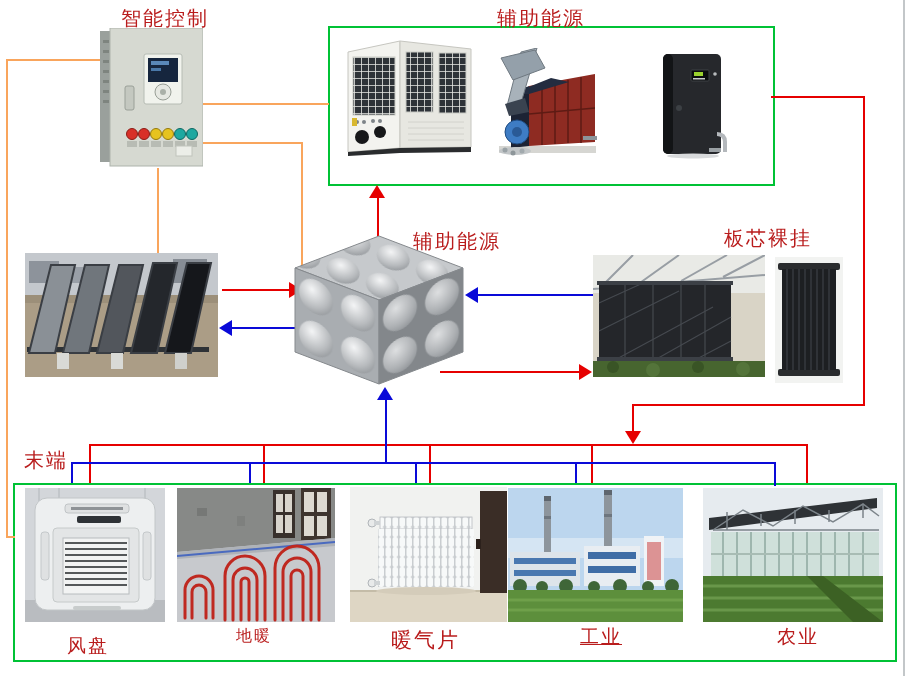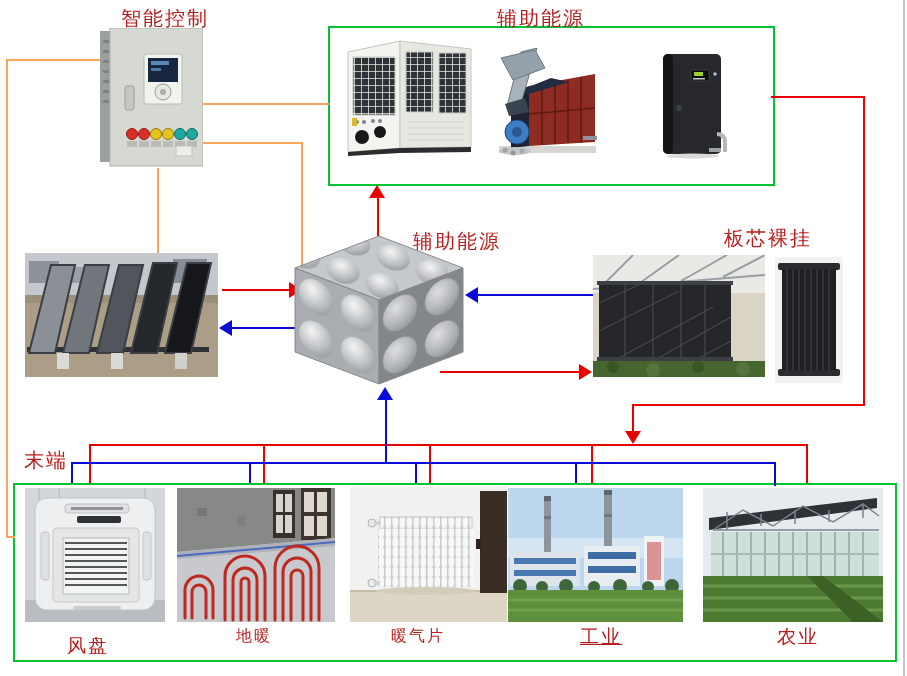--- a/index.html
+++ b/index.html
@@ -378,17 +378,17 @@
     <path d="M8,66 H176" stroke="#a8bcb4" stroke-width="2"></path>
     <rect y="88" width="180" height="46" fill="#4c7a30"></rect>
     <g stroke="#69974a" stroke-width="3">
         <path d="M0,98 H180 M0,110 H180 M0,122 H180"></path>
       </g>
     <polygon points="120,88 180,134 150,134 104,88" fill="#3c6124"></polygon>
   </svg>
 
   <div class="lbl" style="left:67px;top:633px;font-size:19px;">风盘</div>
   <div class="lbl" style="left:236px;top:626px;font-size:16px;">地暖</div>
-  <div class="lbl" style="left:391px;top:626px;font-size:16px;">暖气片</div>
+  <div class="lbl" style="left:391px;top:626px;font-size:21px;">暖气片</div>
   <div class="lbl" style="left:580px;top:624px;font-size:19px;text-decoration:underline;">工业</div>
   <div class="lbl" style="left:777px;top:624px;font-size:19px;">农业</div>
 
 </div>
 
 </body></html>

